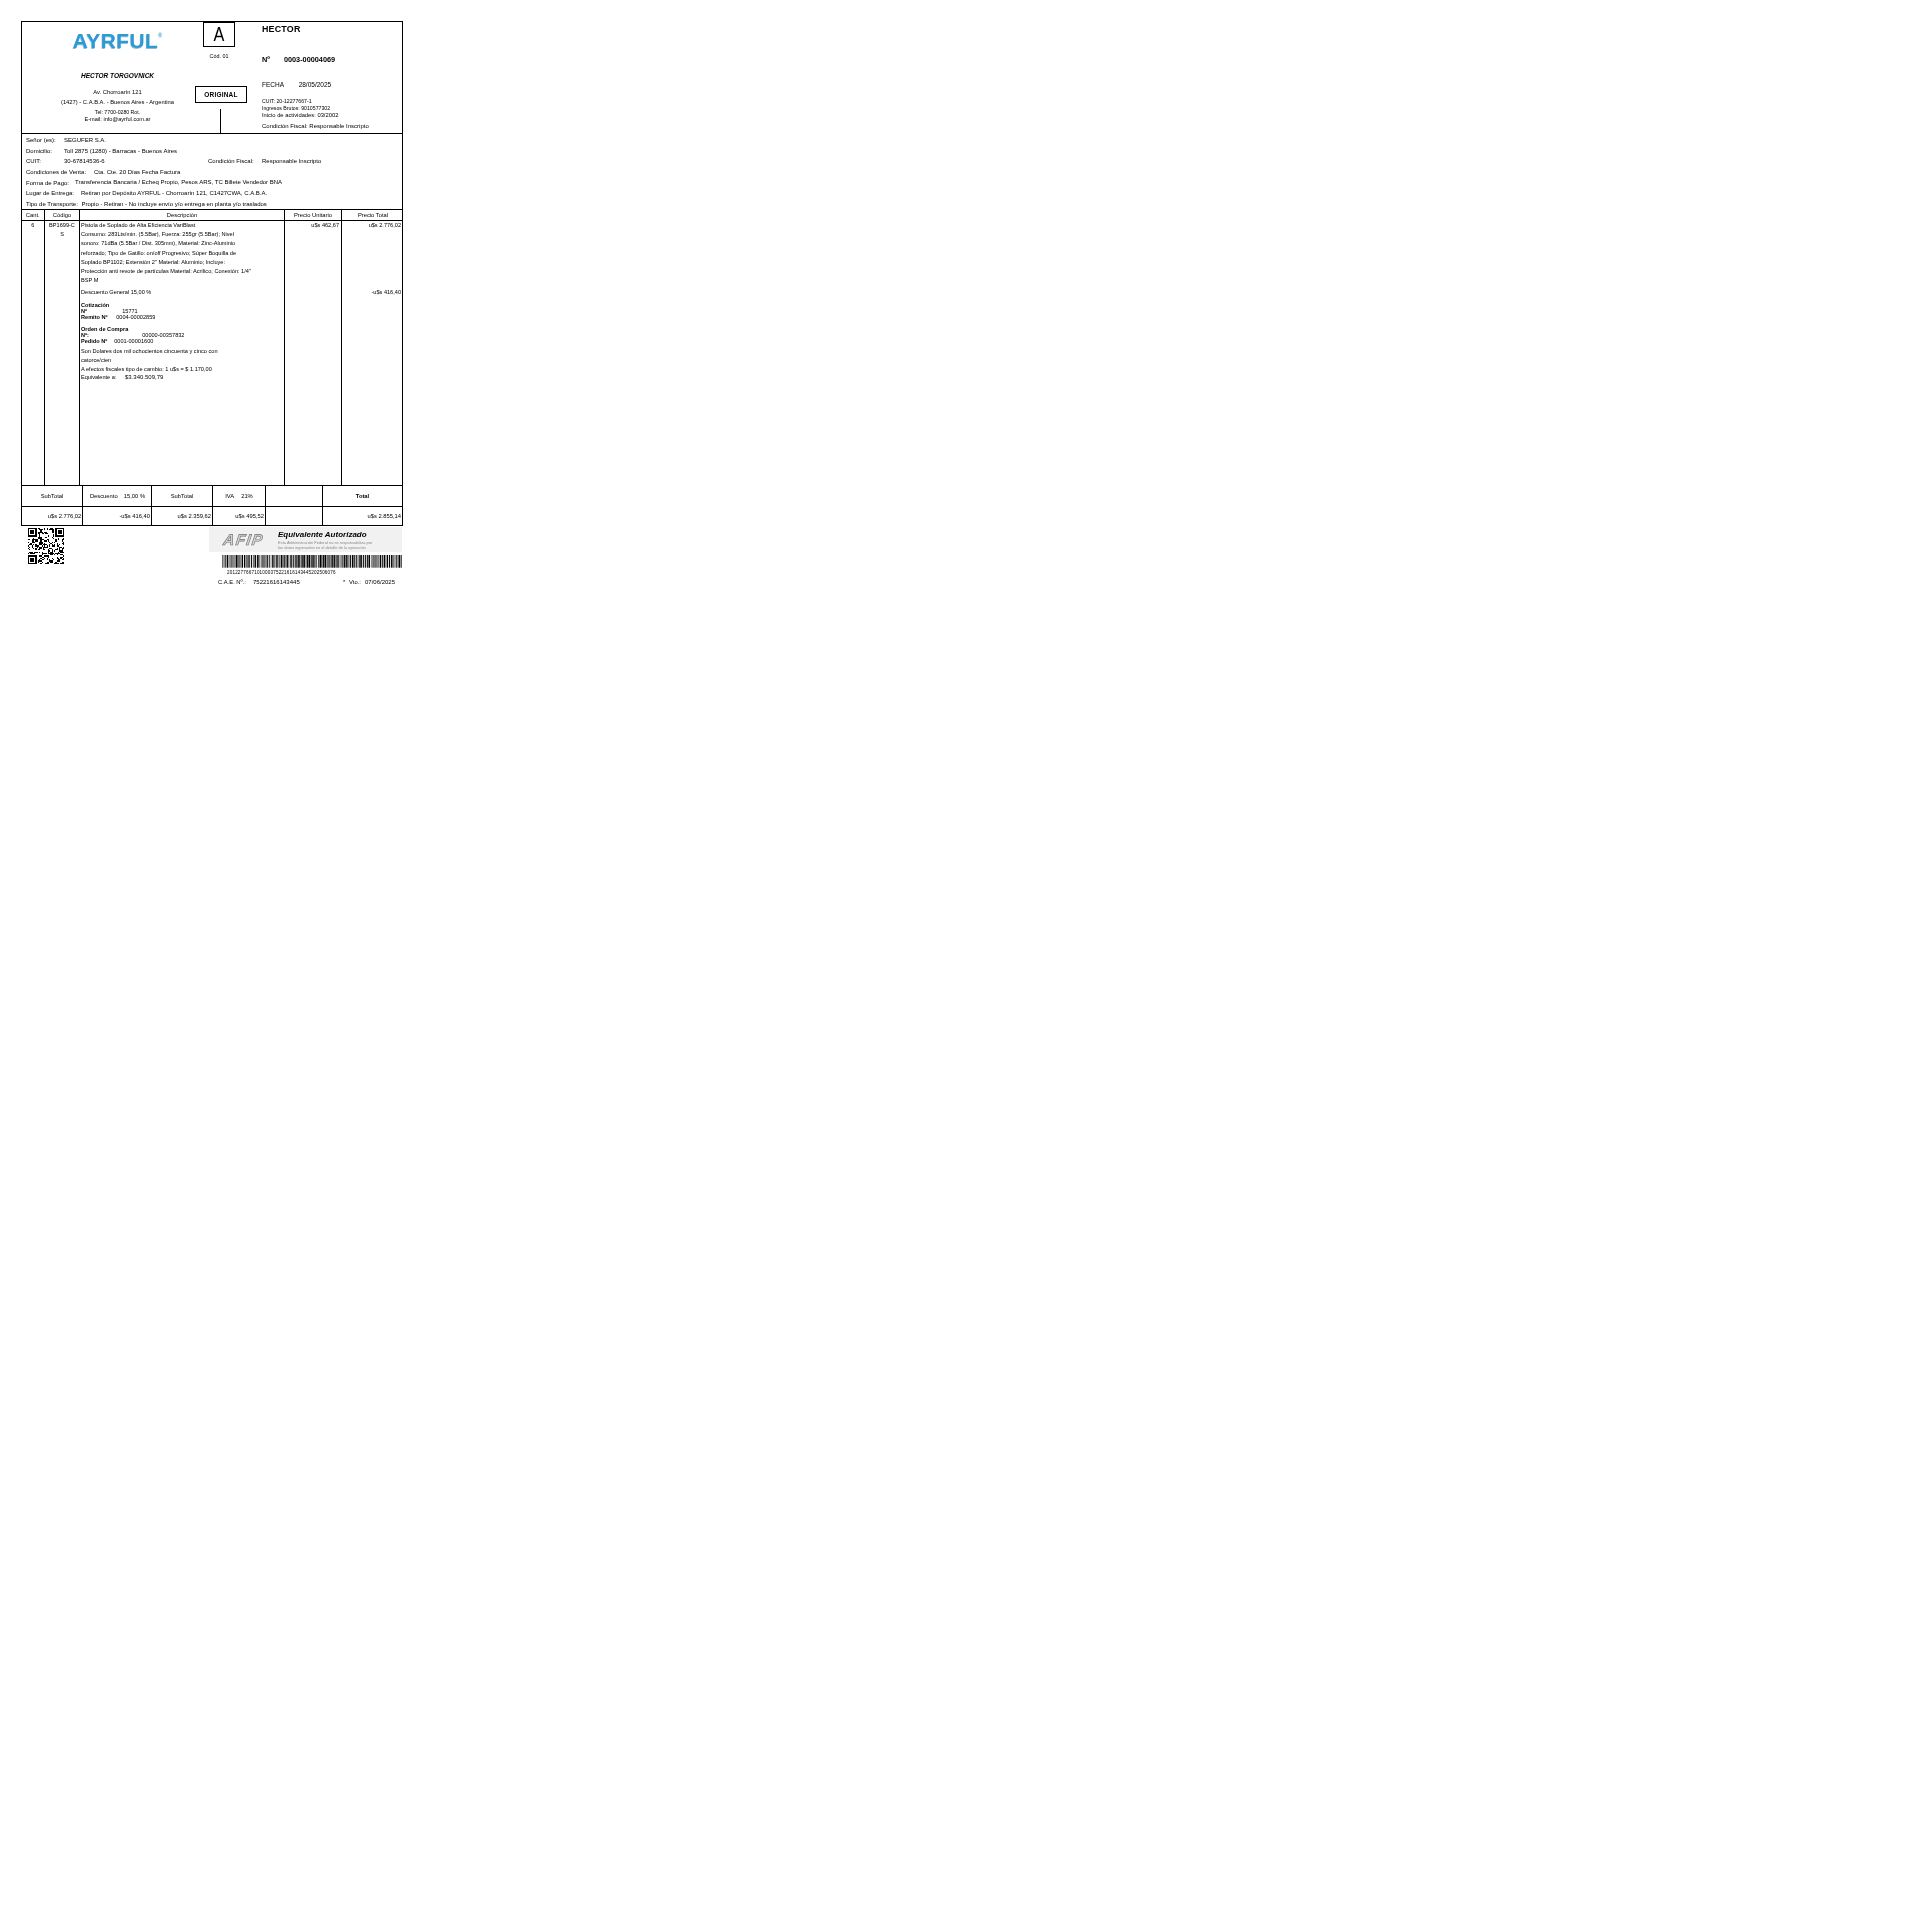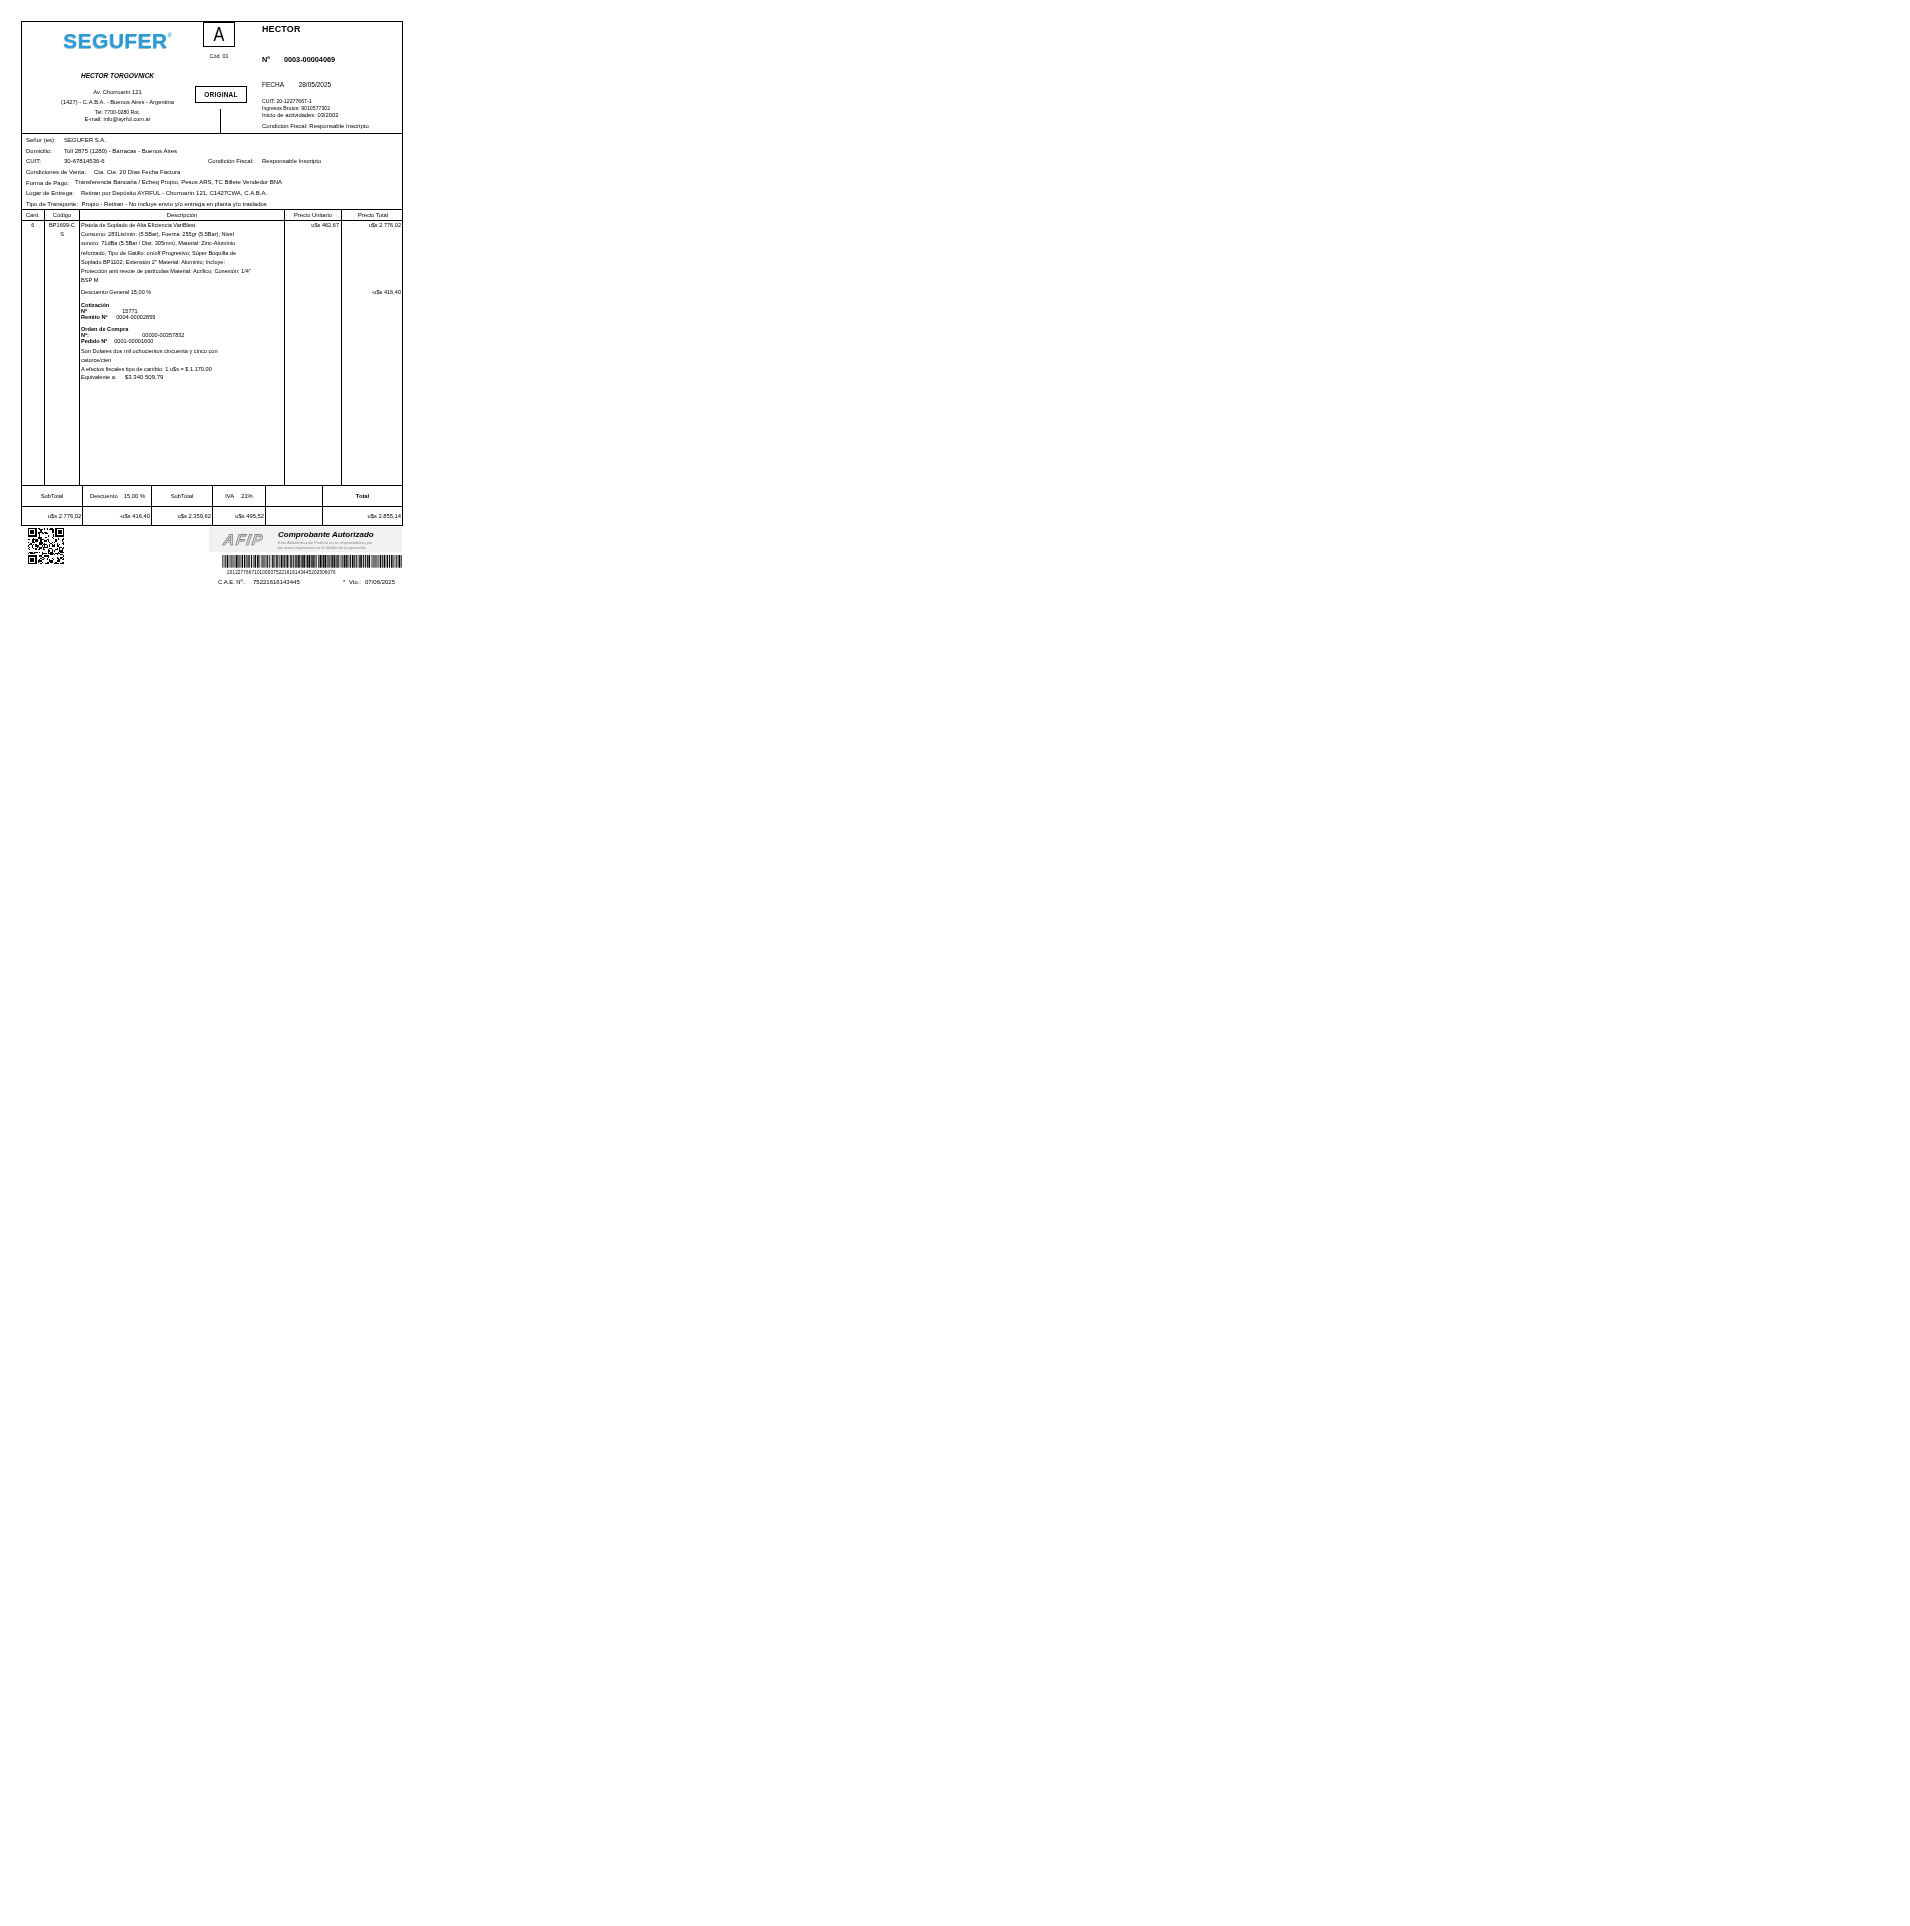--- a/index.html
+++ b/index.html
@@ -35,21 +35,21 @@
   .bcnum{transform:scaleX(.85);transform-origin:left;letter-spacing:0.2px;white-space:nowrap;}
 </style>
 </head>
 <body>
 
 <div class="page">
 
   <div class="abs" style="left:21px;top:21px;width:382px;height:505px;border:1.2px solid #000;box-sizing:border-box;"></div>
 
   <div class="abs ctr" style="left:31px;top:29px;width:173px;height:27px;">
-    <span class="logo-text"><span>SEGUFER</span><sup>®</sup></span>
+    <span class="logo-text"><span>AYRFUL</span><sup>®</sup></span>
   </div>
   <div class="abs ctr bold ital f17" style="left:31px;top:72px;width:173px;">HECTOR TORGOVNICK</div>
   <div class="abs ctr f15" style="left:31px;top:89px;width:173px;">Av. Chorroarín 121</div>
   <div class="abs ctr f15" style="left:31px;top:99px;width:173px;">(1427) - C.A.B.A. - Buenos Aires - Argentina</div>
   <div class="abs ctr f13" style="left:31px;top:109px;width:173px;">Tel: 7700-0280 Rot.</div>
   <div class="abs ctr f145" style="left:31px;top:116px;width:173px;">E-mail: info@ayrful.com.ar</div>
 
   <div class="abs flexc" style="left:203px;top:21.6px;width:32px;height:25.4px;border:1.2px solid #000;box-sizing:border-box;">
     <span class="letterA">A</span>
   </div>
@@ -548,21 +548,21 @@
         <rect x="23" y="28" width="1" height="1"></rect>
         <rect x="24" y="28" width="1" height="1"></rect>
         <rect x="26" y="28" width="1" height="1"></rect>
         <rect x="27" y="28" width="1" height="1"></rect>
         <rect x="28" y="28" width="1" height="1"></rect>
       </svg></div>
 
   <div class="abs" style="left:209px;top:527px;width:193px;height:25.4px;background:#f1f1f1;display:flex;align-items:center;">
     <div class="afip ctr" style="width:69px;">AFIP</div>
     <div style="flex:1;padding-top:0.8px;">
-      <div class="bold ital f21" style="line-height:10px;">Comprobante Autorizado</div>
+      <div class="bold ital f21" style="line-height:10px;">Equivalente Autorizado</div>
       <div class="f10 grey">Esta Administración Federal no se responsabiliza por</div>
       <div class="f10 grey">los datos ingresados en el detalle de la operación</div>
     </div>
   </div>
 
   <div class="abs" style="left:222px;top:555px;width:180px;height:12.7px;" id="barcode-box"><svg width="180" height="12.7" viewBox="0 0 468 33" fill="#000">
         <rect x="1.0" y="0" width="1.8" height="33"></rect>
         <rect x="4.4" y="0" width="1.8" height="33"></rect>
         <rect x="7.8" y="0" width="1.8" height="33"></rect>
         <rect x="12.0" y="0" width="3.8" height="33"></rect>

